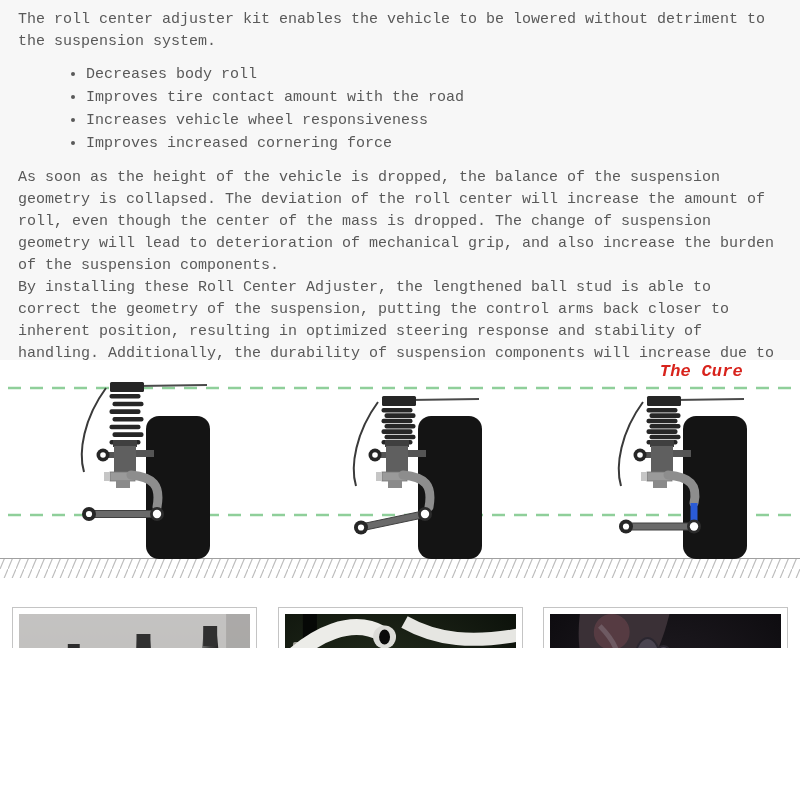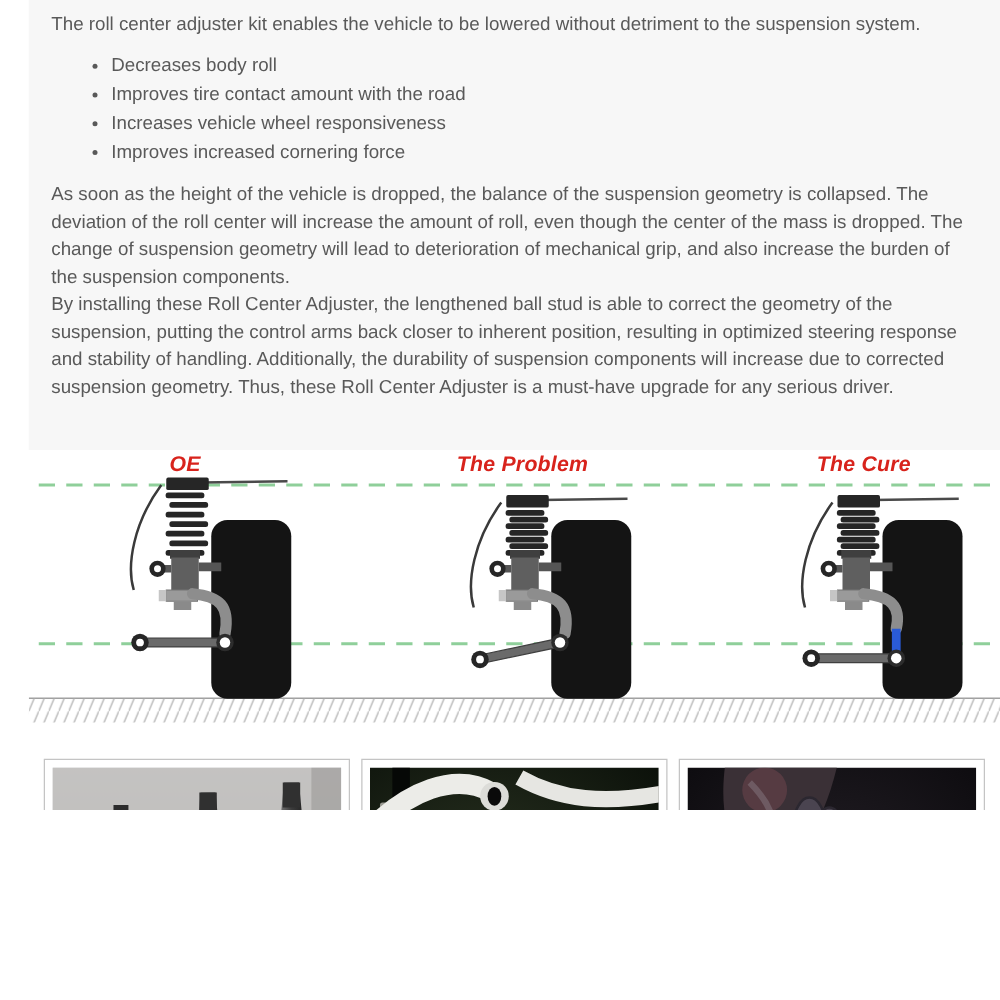--- a/index.html
+++ b/index.html
@@ -4,39 +4,39 @@
 <style>
   :root{
     --label-color:#d8231c;
     --guide-color:#8fcf9a;
     --cure-blue:#2a5bd7;
     --text-color:#595959;
   }
   *{box-sizing:border-box;}
   html,body{margin:0;padding:0;background:#fff;}
   .page{width:800px;height:648px;position:relative;background:#fff;overflow:hidden;
-        font-family:Liberation Sans, sans-serif;padding-left:23px;}
+        font-family:Liberation Mono, monospace;}
 
   
   .text-block{height:360px;background:#f7f7f7;padding:9px 18px 0 18px;color:var(--text-color);
               font-size:15px;line-height:22px;overflow:hidden;}
   .text-block p{margin:0;}
   .intro{margin-bottom:12px;}
   ul.benefits{margin:10px 0 12px 0;padding-left:48px;list-style:disc;}
-  ul.benefits li{line-height:23px;}
+  ul.benefits li{line-height:23px;margin-left:20px;}
   .para{margin-bottom:15px;}
 
   
   .diagram-strip{position:relative;height:225px;background:#fff;}
   .diagram-strip svg{display:block;position:absolute;left:0;top:0;}
   .diag-label{position:absolute;top:2px;text-align:center;font-size:17px;font-weight:bold;
               font-style:italic;color:var(--label-color);letter-spacing:.2px;}
   .lbl-oe{left:55px;width:140px;}
   .lbl-problem{left:320px;width:150px;}
-  .lbl-cure{left:593px;width:150px;}
+  .lbl-cure{left:593px;width:150px;text-align:right;}
 
   
   .photos{display:flex;justify-content:space-between;padding:22px 12px 0 12px;}
   .photo-frame{width:245px;height:191px;background:#fff;border:1px solid #c4c4c4;
                padding:6px;margin:0;}
   .photo-frame svg{display:block;width:231px;height:177px;}
 </style>
 </head>
 <body>
 
@@ -146,22 +146,20 @@
             <path d="M 668 115 C 690 117, 698 125, 694 143" stroke="#8d8d8d" stroke-width="9" stroke-linecap="round" fill="none"></path>
             <rect x="690.5" y="143" width="7" height="20" fill="var(--cure-blue)"></rect>
             <rect x="625" y="163" width="70" height="7" rx="3" fill="#6a6a6a" stroke="#404040" stroke-width="1"></rect>
             <circle cx="626" cy="166.5" r="7" fill="#262626"></circle>
             <circle cx="626" cy="166.5" r="3.1" fill="#ffffff"></circle>
             <circle cx="694" cy="166.5" r="7" fill="#2c2c2c"></circle>
             <circle cx="694" cy="166.5" r="4.2" fill="#ffffff"></circle>
           </g>
         </g>
     </svg>
-    <div class="diag-label lbl-oe">OE</div>
-    <div class="diag-label lbl-problem">The Problem</div>
     <div class="diag-label lbl-cure">The Cure</div>
   </section>
 
   <section class="photos">
 
     <figure class="photo-frame">
       <svg viewBox="0 0 232 177" preserveAspectRatio="none">
         <defs>
           <linearGradient id="p1bg" x1="0" y1="0" x2="0" y2="1">
             <stop offset="0" stop-color="#c6c5c3"></stop>

